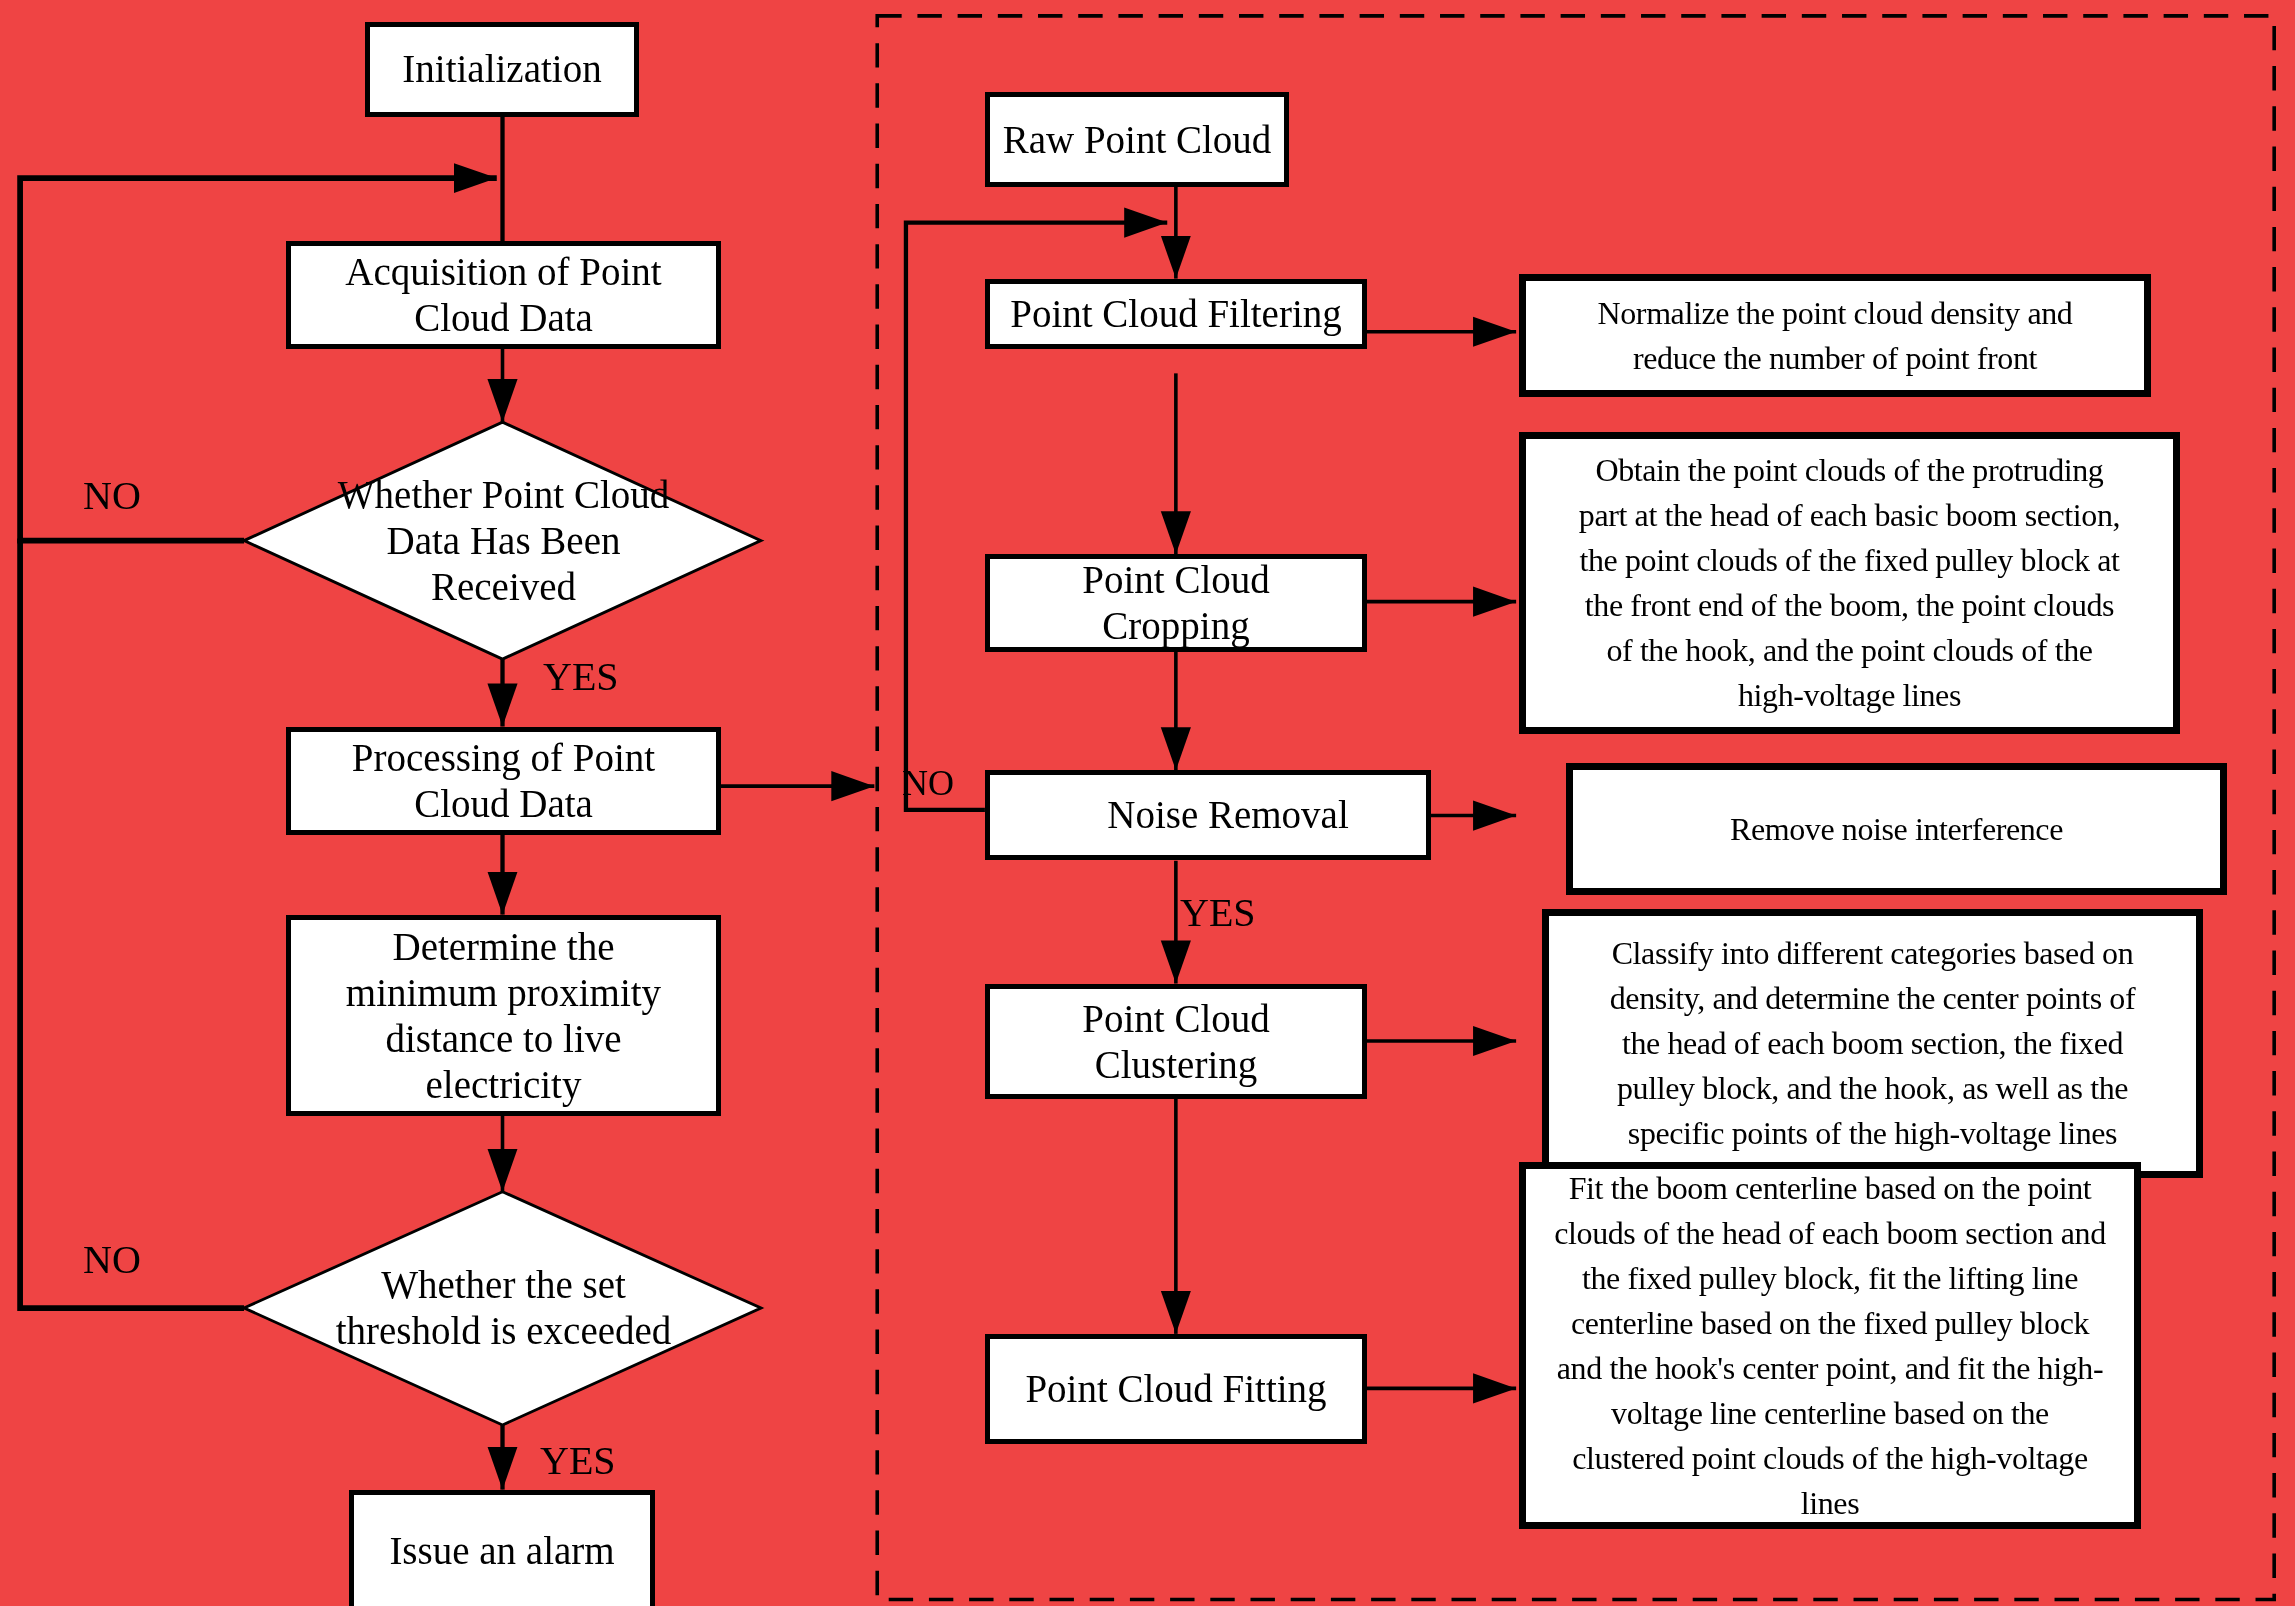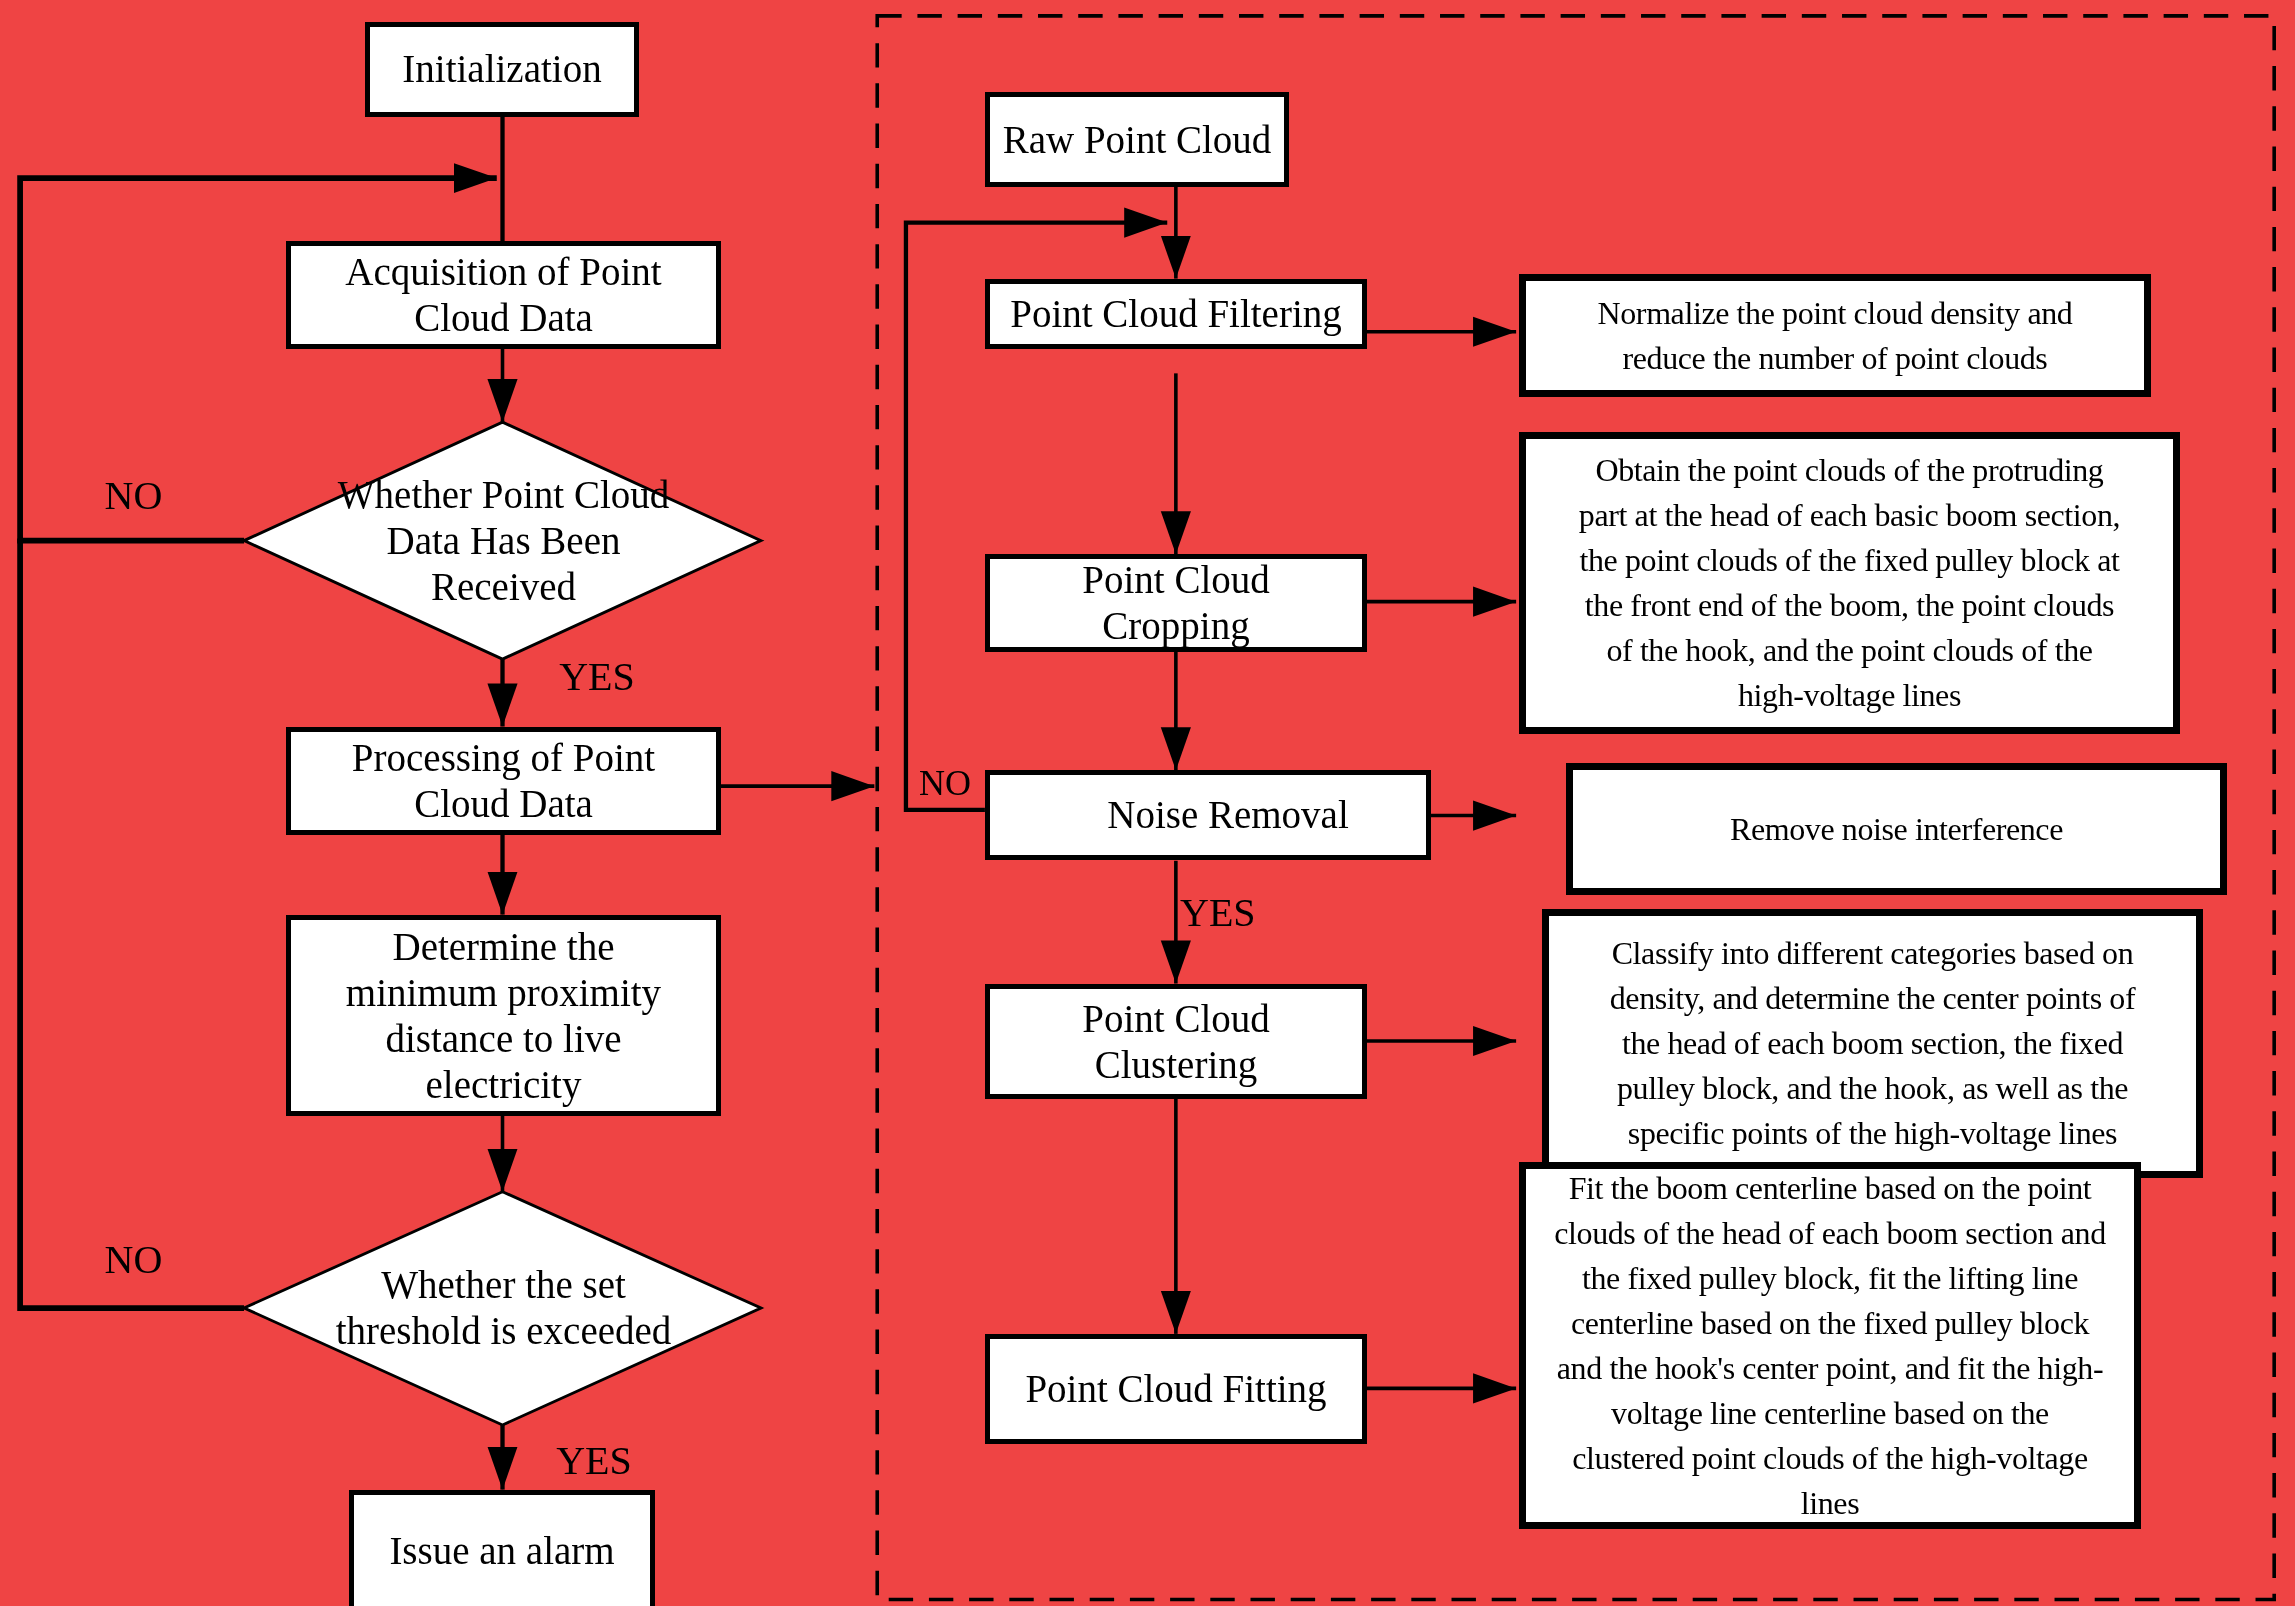--- a/index.html
+++ b/index.html
@@ -7,21 +7,21 @@
           font-family:"Liberation Serif", serif;color:#000;}
   #wires{position:absolute;left:0;top:0;}
   .box{position:absolute;box-sizing:border-box;border:5.7px solid #000;background:#fff;
        display:flex;align-items:center;justify-content:center;text-align:center;
        font:39px/46px "Liberation Serif",serif;white-space:pre-line;}
   .desc{position:absolute;box-sizing:border-box;border:7.2px solid #000;background:#fff;
         display:flex;align-items:center;justify-content:center;text-align:center;
         font:32px/45px "Liberation Serif",serif;letter-spacing:-0.4px;white-space:pre-line;}
   .dtext{position:absolute;display:flex;align-items:center;justify-content:center;text-align:center;
          font:39px/46px "Liberation Serif",serif;white-space:pre-line;background:transparent;}
-  .lbl{position:absolute;font:40px/52px "Liberation Serif",serif;text-align:center;white-space:pre;}
+  .lbl{position:absolute;font:40px/52px "Liberation Serif",serif;white-space:pre;}
   .lbl-sm{font:36px/47px "Liberation Serif",serif;}
 </style>
 </head>
 <body>
 
 <div id="canvas">
 
   <svg id="wires" width="2295" height="1606" viewBox="0 0 3197 2237">
     <defs>
       <marker id="arr" markerUnits="userSpaceOnUse" markerWidth="61" markerHeight="46" refX="60" refY="23" orient="auto">
@@ -99,21 +99,21 @@
   <div class="lbl lbl-sm" style="left:902px;top:760px;width:86px;">NO</div>
 
   <div class="lbl" style="left:1180px;top:887px;width:122px;text-align:left;">YES</div>
 
   <div class="box" style="left:985px;top:984px;width:382px;height:115px;">Point Cloud
 Clustering</div>
 
   <div class="box" style="left:985px;top:1334px;width:382px;height:110px;">Point Cloud Fitting</div>
 
   <div class="desc" style="left:1519px;top:274px;width:632px;height:123px;">Normalize the point cloud density and
-reduce the number of point clouds</div>
+reduce the number of point front</div>
 
   <div class="desc" style="left:1519px;top:432px;width:661px;height:302px;">Obtain the point clouds of the protruding
 part at the head of each basic boom section,
 the point clouds of the fixed pulley block at
 the front end of the boom, the point clouds
 of the hook, and the point clouds of the
 high-voltage lines</div>
 
   <div class="desc" style="left:1519px;top:763px;width:661px;height:132px;margin-left:47px;">Remove noise interference</div>
 

